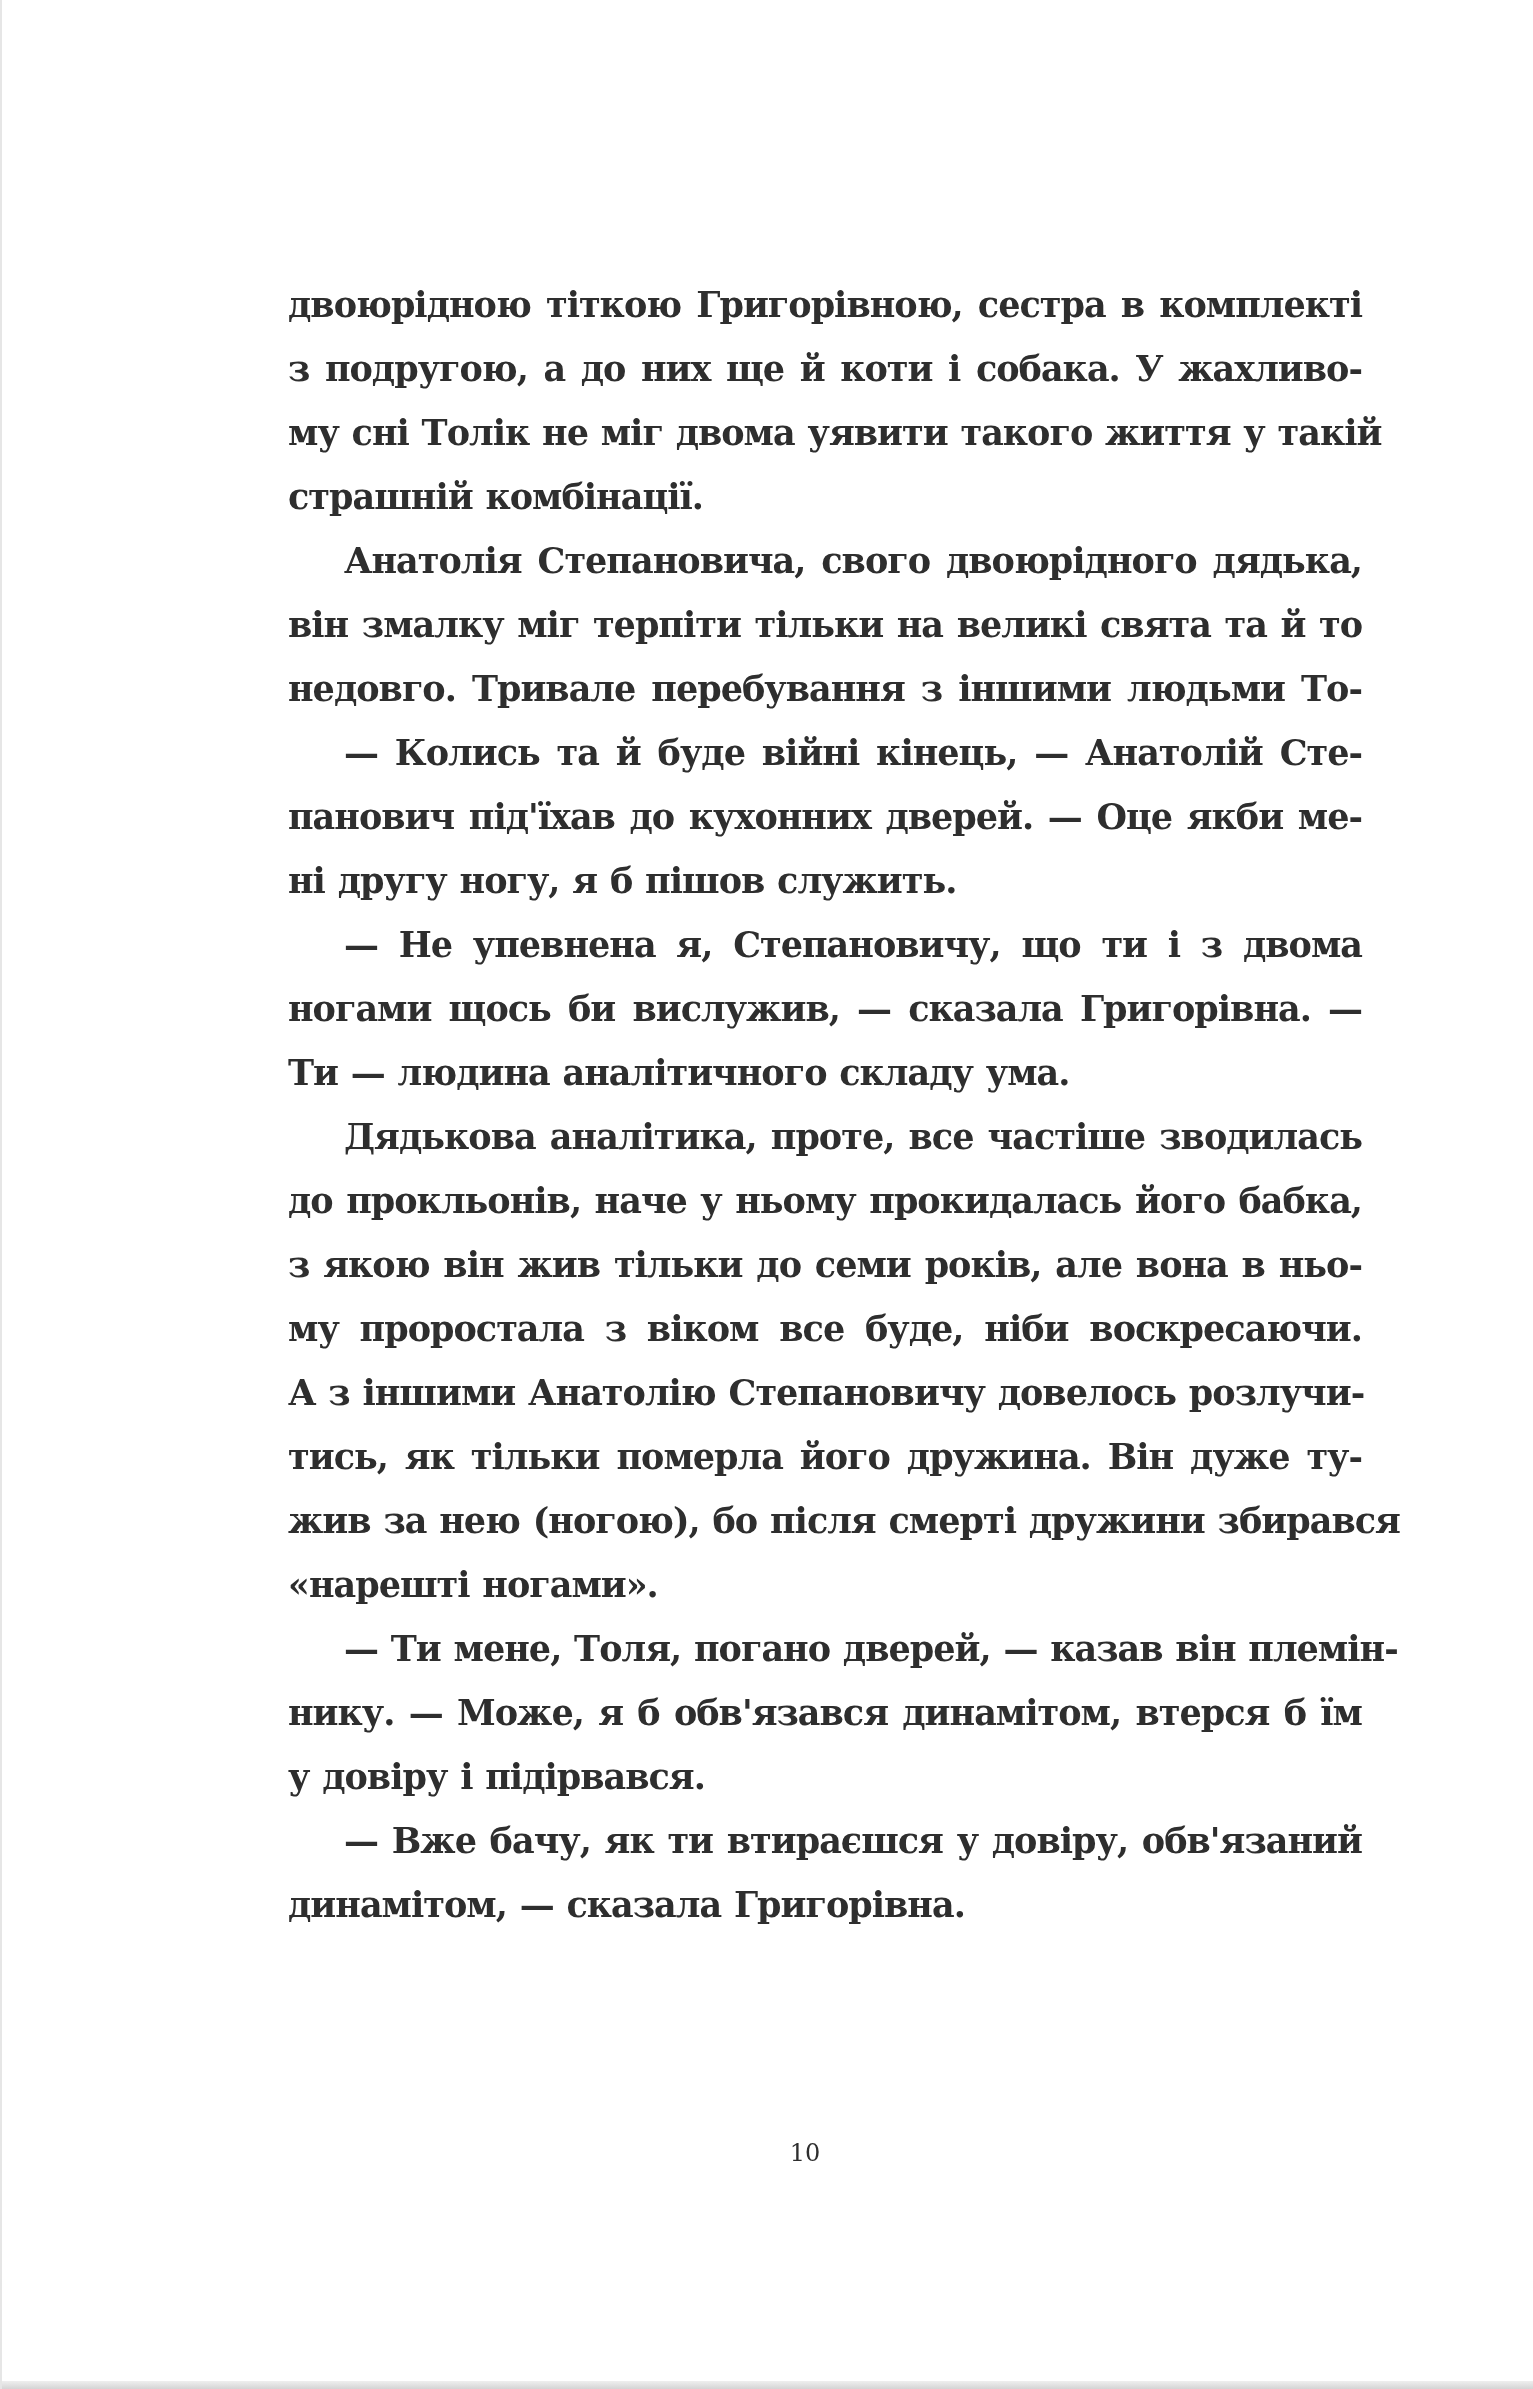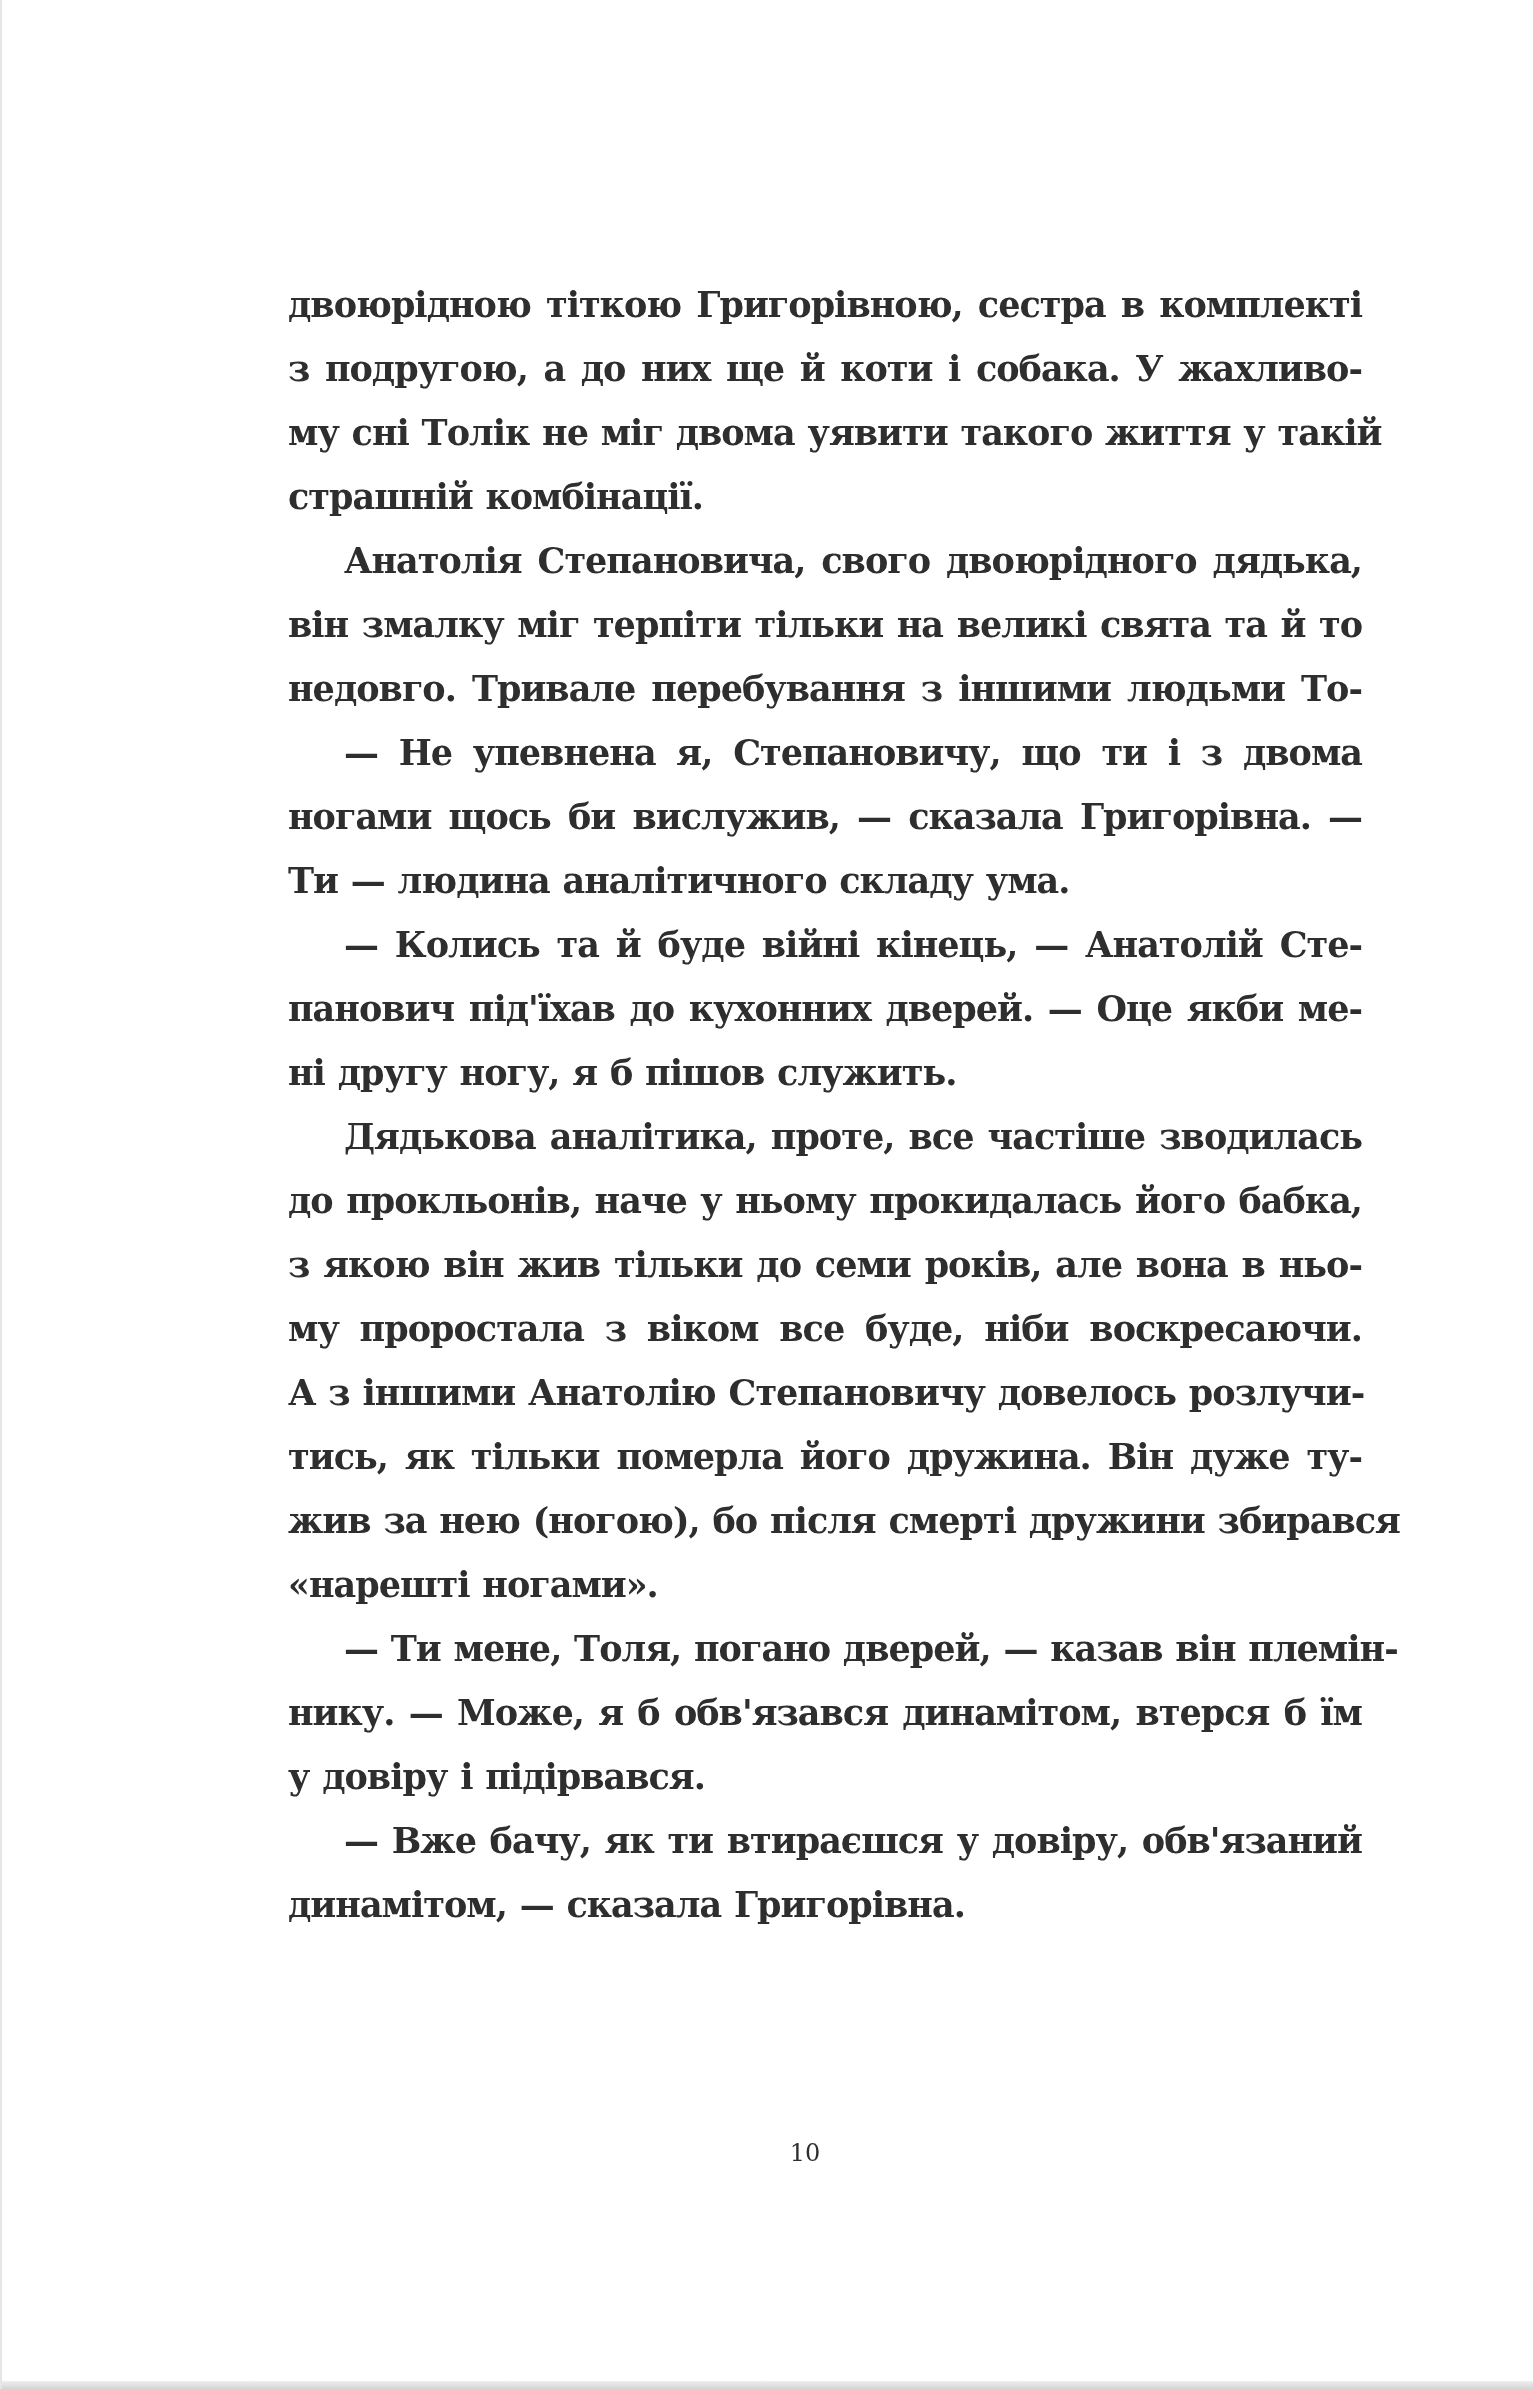--- a/index.html
+++ b/index.html
@@ -85,29 +85,29 @@
       <span class="line last">страшній комбінації.</span>
     </p>
 
     <p class="paragraph">
       <span class="line first">Анатолія Степановича, свого двоюрідного дядька,</span>
       <span class="line">він змалку міг терпіти тільки на великі свята та й то</span>
       <span class="line">недовго. Тривале перебування з іншими людьми То-</span>
     </p>
 
     <p class="paragraph">
+      <span class="line first">— Колись та й буде війні кінець, — Анатолій Сте-</span>
+      <span class="line">панович під'їхав до кухонних дверей. — Оце якби ме-</span>
+      <span class="line last">ні другу ногу, я б пішов служить.</span>
+    </p>
+
+    <p class="paragraph">
       <span class="line first">— Не упевнена я, Степановичу, що ти і з двома</span>
       <span class="line">ногами щось би вислужив, — сказала Григорівна. —</span>
       <span class="line last">Ти — людина аналітичного складу ума.</span>
-    </p>
-
-    <p class="paragraph">
-      <span class="line first">— Колись та й буде війні кінець, — Анатолій Сте-</span>
-      <span class="line">панович під'їхав до кухонних дверей. — Оце якби ме-</span>
-      <span class="line last">ні другу ногу, я б пішов служить.</span>
     </p>
 
     <p class="paragraph">
       <span class="line first">Дядькова аналітика, проте, все частіше зводилась</span>
       <span class="line">до прокльонів, наче у ньому прокидалась його бабка,</span>
       <span class="line">з якою він жив тільки до семи років, але вона в ньо-</span>
       <span class="line">му проростала з віком все буде, ніби воскресаючи.</span>
       <span class="line">А з іншими Анатолію Степановичу довелось розлучи-</span>
       <span class="line">тись, як тільки померла його дружина. Він дуже ту-</span>
       <span class="line">жив за нею (ногою), бо після смерті дружини збирався</span>

